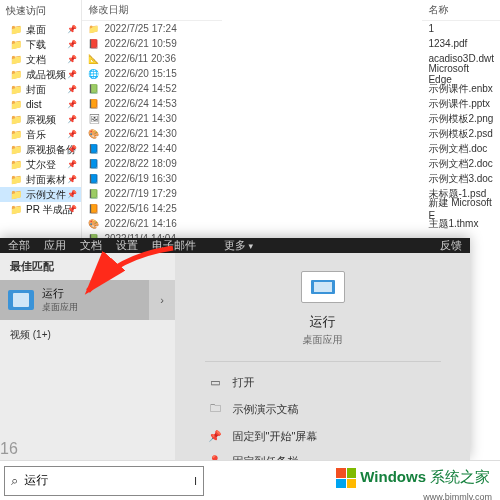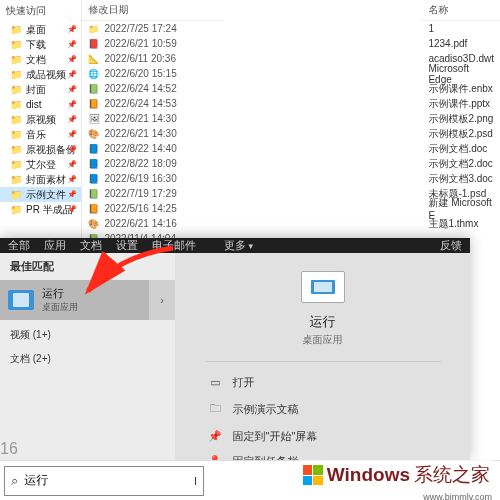--- a/index.html
+++ b/index.html
@@ -54,21 +54,21 @@
 
 .red-arrow { position: absolute; top: 246px; left: 78px; width: 110px; height: 50px; pointer-events: none; z-index: 10; }
 
 
 .taskbar { position: absolute; bottom: 0; left: 0; right: 0; height: 40px; background: #fff; border-top: 1px solid #ddd; display: flex; align-items: center; }
 .search-box { display: flex; align-items: center; height: 30px; margin-left: 4px; width: 200px; border: 1px solid #888; background: #fff; padding: 0 6px; gap: 6px; }
 .search-box input { border: none; outline: none; font-size: 12px; flex: 1; }
 .search-glyph { font-size: 13px; color: #333; }
 
 
-.watermark { position: absolute; right: 6px; bottom: 10px; display: flex; align-items: center; gap: 4px; font-size: 19px; color: #7f1d1d; background: rgba(255,255,255,.7); padding: 2px 4px; }
+.watermark { position: absolute; right: 6px; bottom: 10px; display: flex; gap: 4px; font-size: 15px; color: #15803d; background: rgba(255,255,255,.7); padding: 2px 4px; }
 .win-logo { width: 20px; height: 20px; display: grid; grid-template: 1fr 1fr / 1fr 1fr; gap: 1px; }
 .win-logo span:nth-child(1){background:#f25022;} .win-logo span:nth-child(2){background:#7fba00;}
 .win-logo span:nth-child(3){background:#00a4ef;} .win-logo span:nth-child(4){background:#ffb900;}
 .watermark-sub { position: absolute; right: 8px; bottom: -2px; font-size: 9px; color: #666; }
 
 .clock-num { position: absolute; left: 0; top: 440px; font-size: 16px; color: #999; }
 </style>
 </head>
 <body>
 
@@ -275,21 +275,20 @@
       <div class="best-match-item">
         <div class="match-icon"></div>
         <div class="match-text">
           <div class="title">运行</div>
           <div class="sub">桌面应用</div>
         </div>
         <div class="arrow-btn">›</div>
       </div>
       <div id="groups-container">
           <div class="group-hdr">视频 (1+)</div>
-          <div class="group-hdr">文档 (2+)</div>
         </div>
     </div>
     <div class="search-right">
       <div class="preview-icon">
           <div class="preview-icon-inner"></div>
         </div>
       <div class="preview-title">运行</div>
       <div class="preview-sub">桌面应用</div>
       <div class="preview-divider"></div>
       <div id="actions-container" style="width:100%;display:flex;flex-direction:column;align-items:center;">

